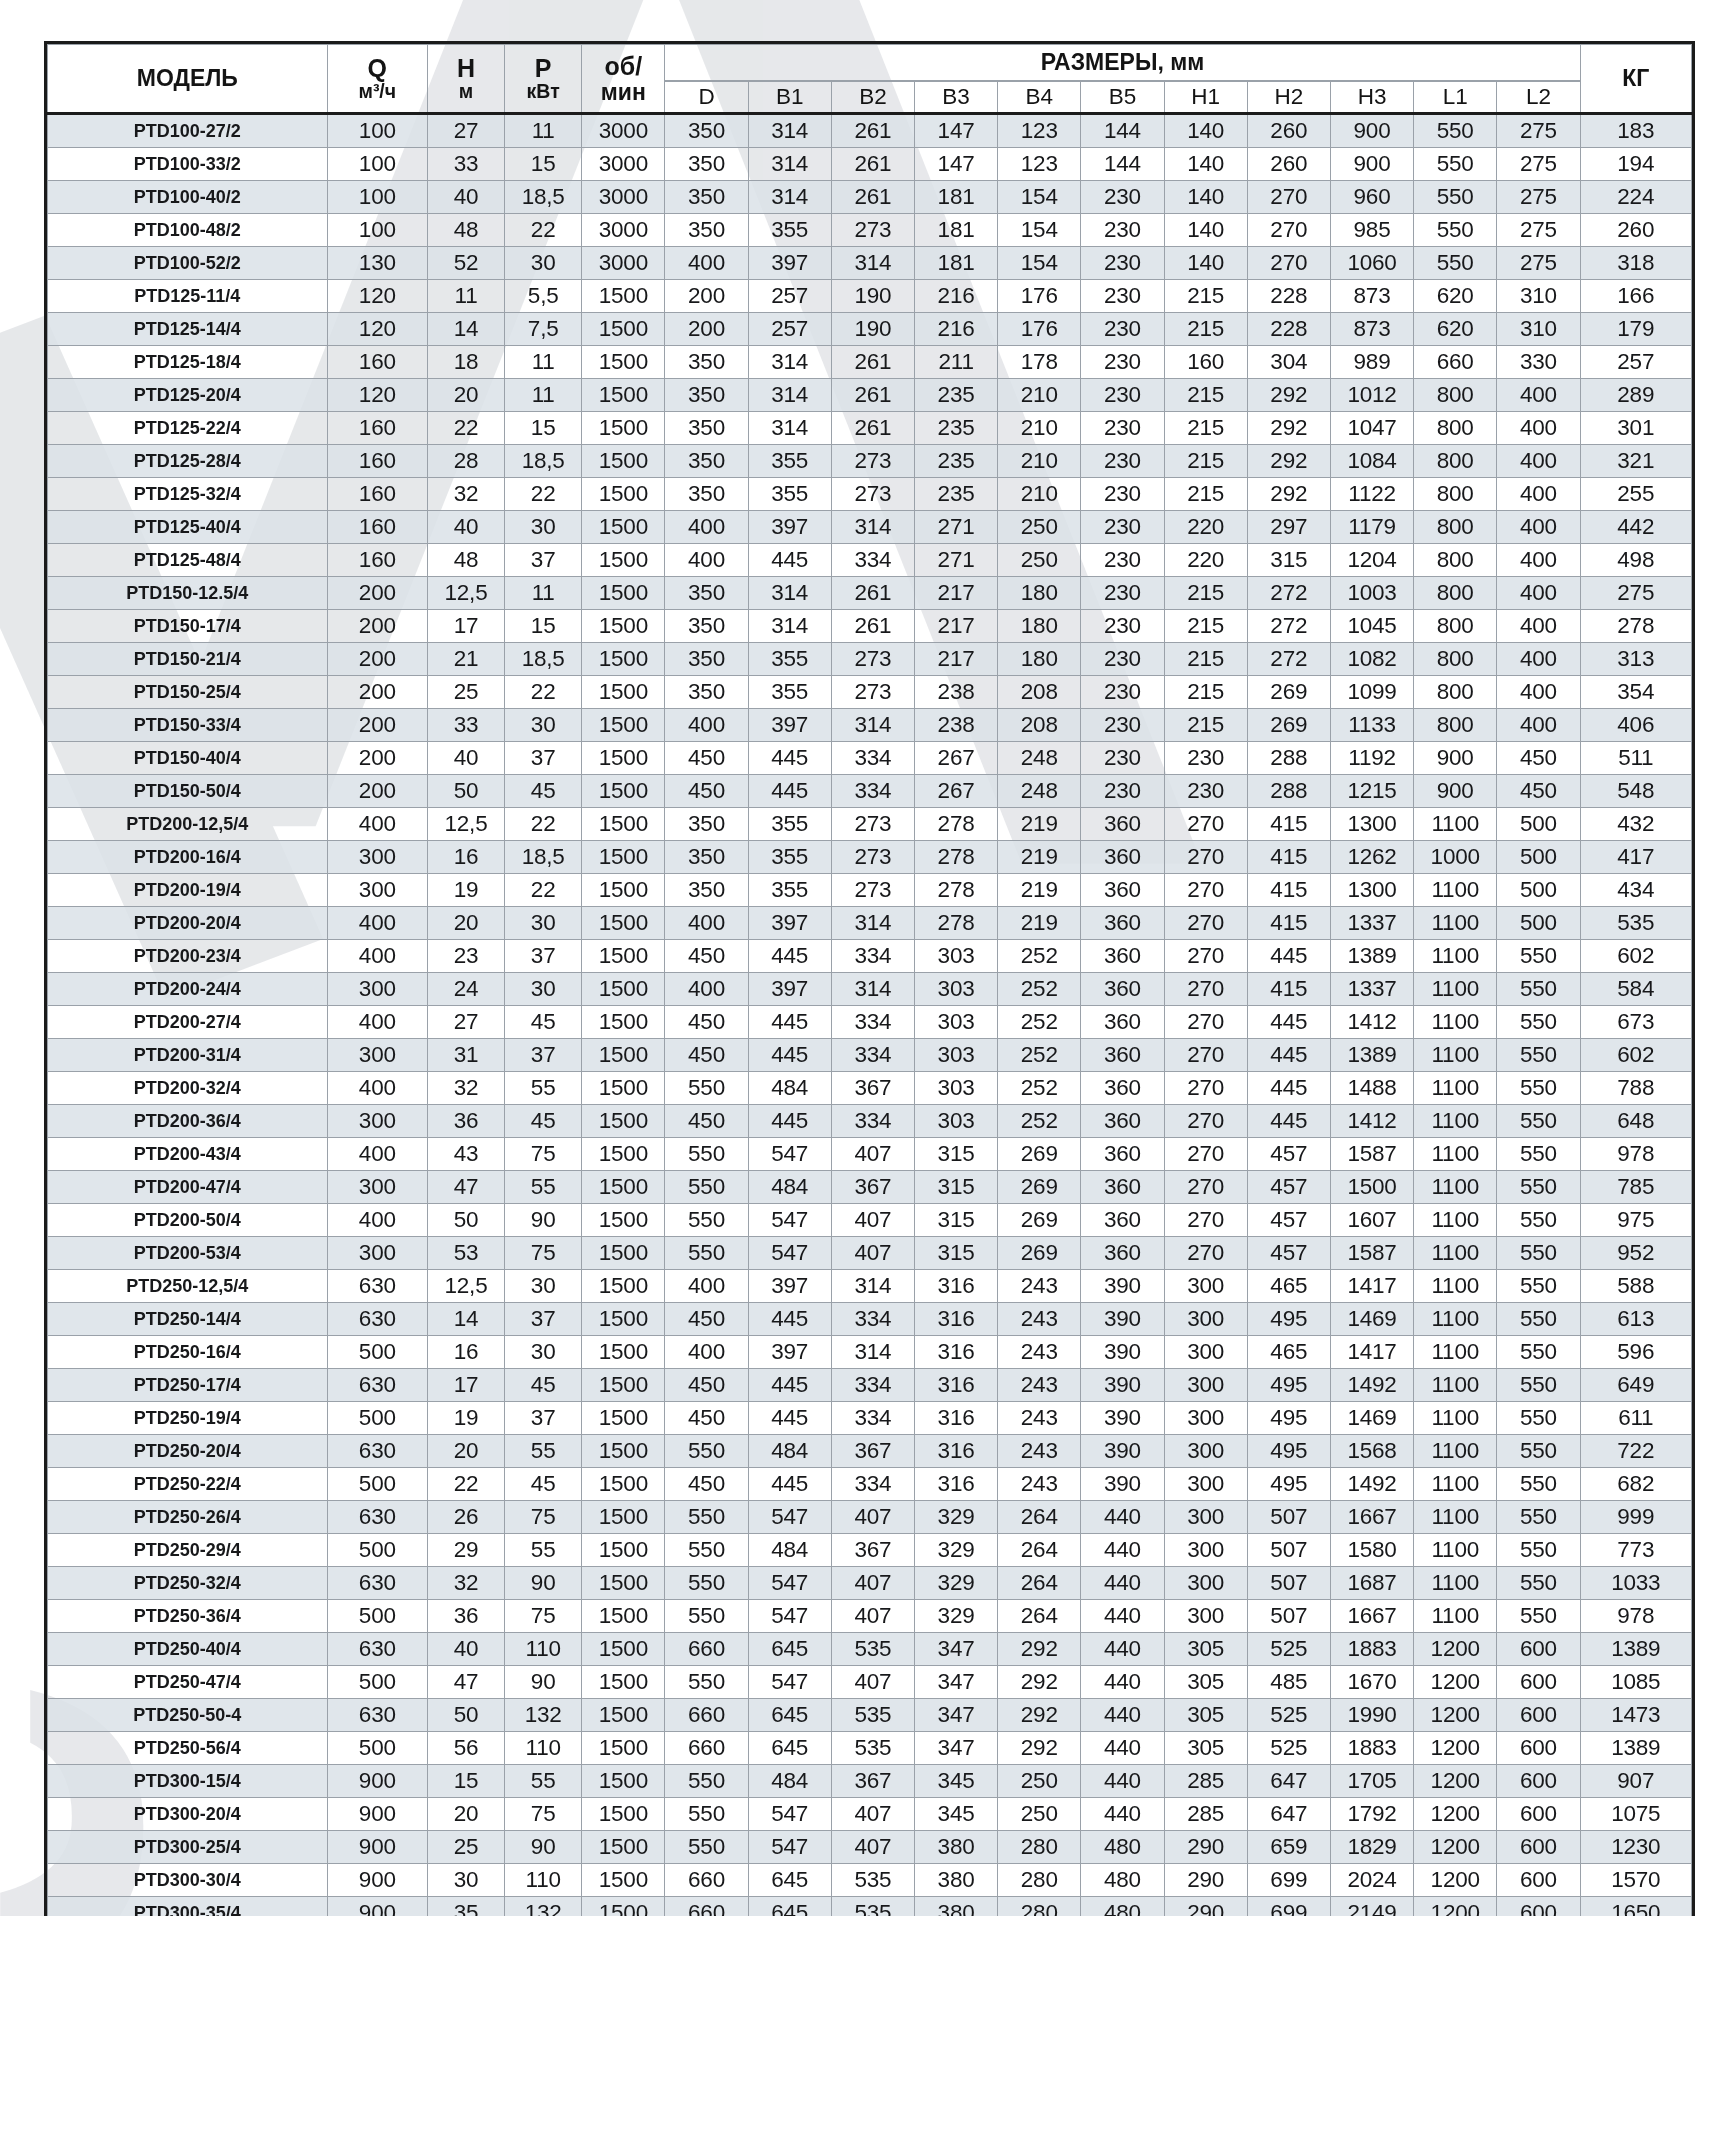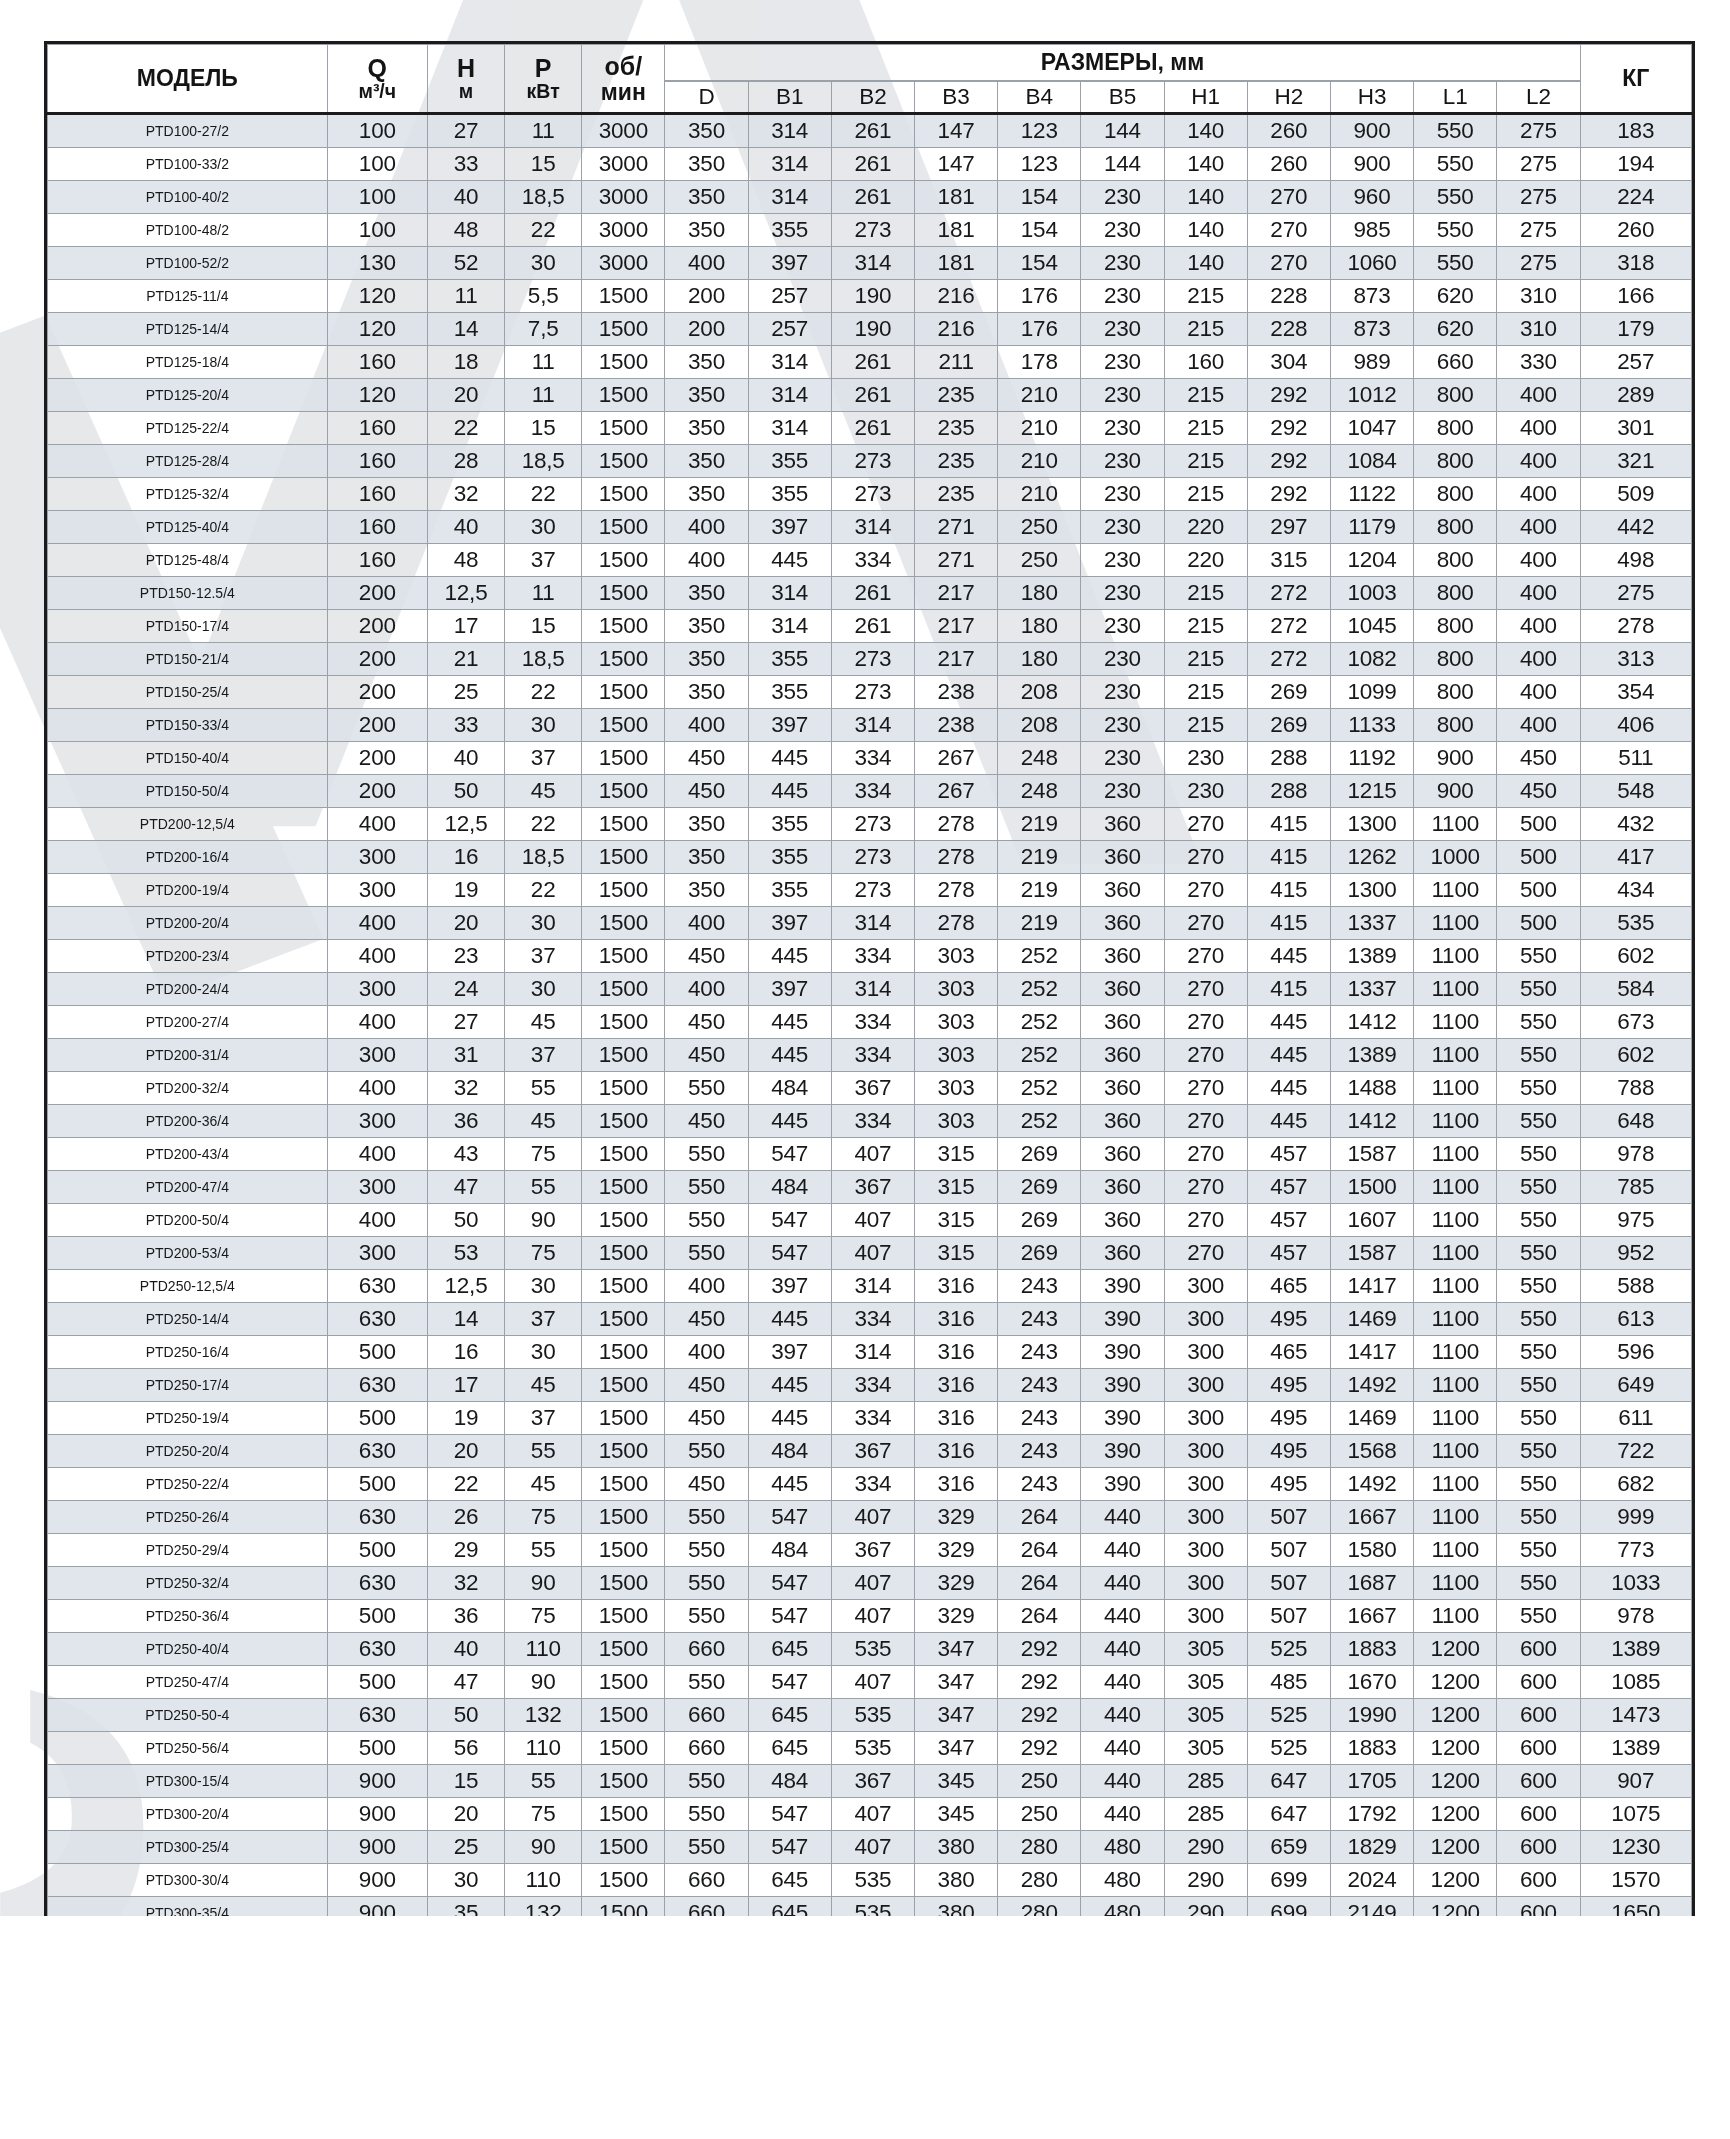--- a/index.html
+++ b/index.html
@@ -42,21 +42,21 @@
   .h-sub.bold { font-weight:700; font-size:23px; }
   th.model-h { font-size:23px; font-weight:700; }
   th.kg-h { font-size:23px; font-weight:700;border-radius:18px; }
   th.dims-label { border-bottom:2.3px solid #9aa1a9 !important; font-size:23px; font-weight:700;text-align:center; }
   tbody td {
     height:32px;
     font-size:22.5px;
     color:#17181a;
     letter-spacing:-0.2px;
   }
-  tbody td.model { font-weight:400; font-size:14px; letter-spacing:0; }
+  tbody td.model { font-weight:700; font-size:18px; letter-spacing:0; }
   tbody tr:nth-child(odd) td { background:rgba(219,226,232,0.85); }
   tbody tr:nth-child(even) td { background:rgba(255,255,255,0.0); }
 </style>
 </head>
 <body>
 
 <div class="page">
 
   <svg class="watermark" width="1731" height="2140" viewBox="0 0 2304 2849">
     <g fill="#d3d6da" opacity="0.55">
@@ -344,21 +344,21 @@
             <td>355</td>
             <td>273</td>
             <td>235</td>
             <td>210</td>
             <td>230</td>
             <td>215</td>
             <td>292</td>
             <td>1122</td>
             <td>800</td>
             <td>400</td>
-            <td>509</td>
+            <td>255</td>
           </tr>
           <tr>
             <td class="model">PTD125-40/4</td>
             <td>160</td>
             <td>40</td>
             <td>30</td>
             <td>1500</td>
             <td>400</td>
             <td>397</td>
             <td>314</td>

